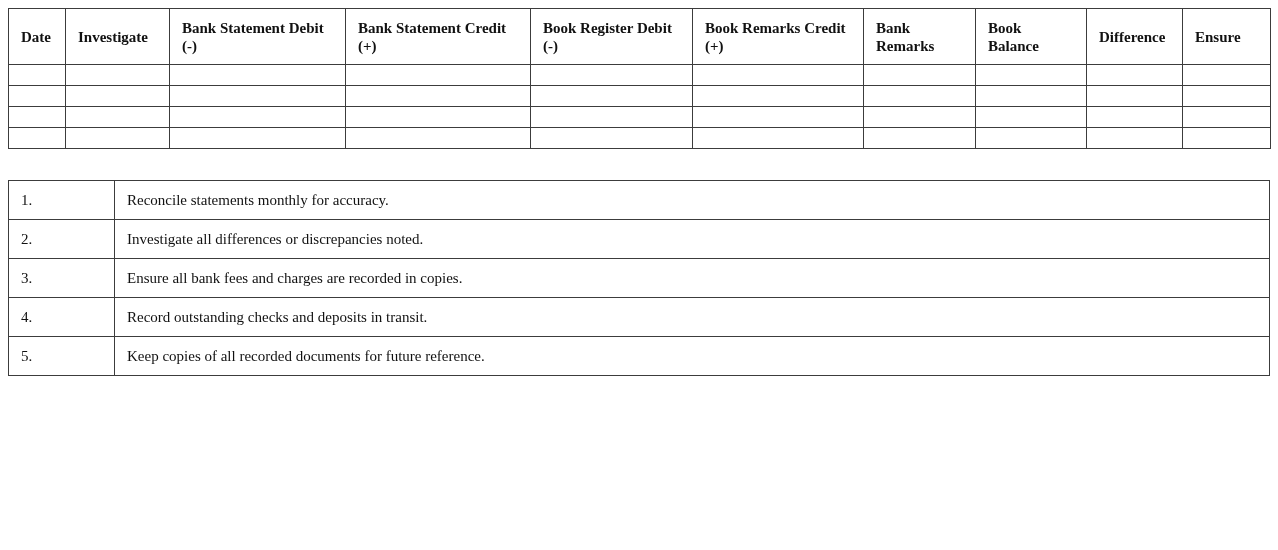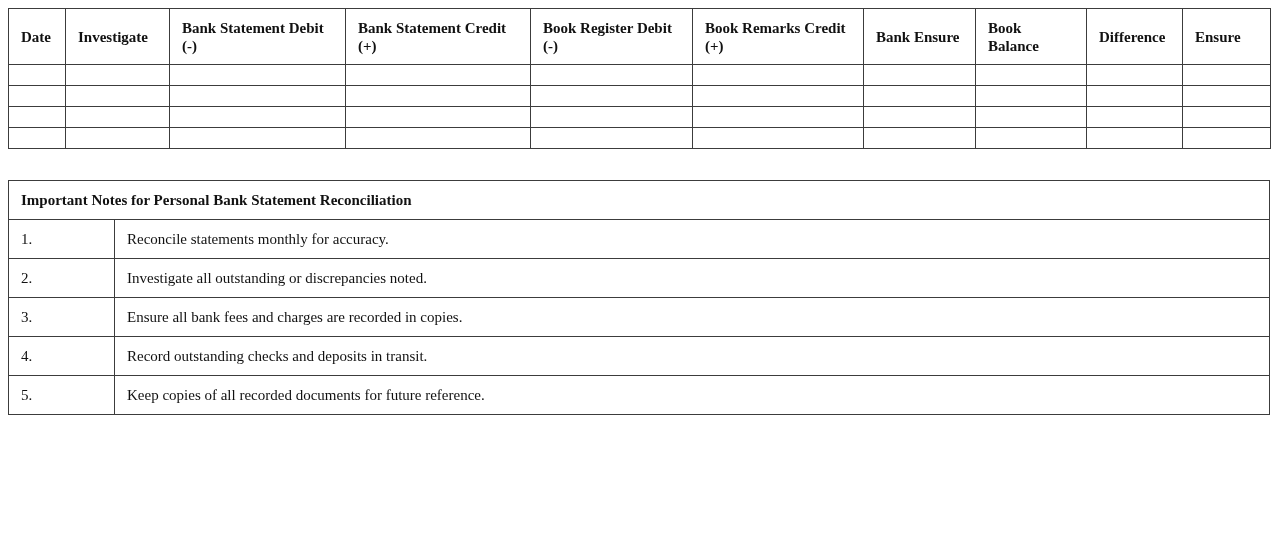--- a/index.html
+++ b/index.html
@@ -42,21 +42,21 @@
       <col style="width: 88px;">
     </colgroup>
   <thead>
     <tr>
       <th>Date</th>
       <th>Investigate</th>
       <th>Bank Statement Debit (-)</th>
       <th>Bank Statement Credit (+)</th>
       <th>Book Register Debit (-)</th>
       <th>Book Remarks Credit (+)</th>
-      <th>Bank Ensure</th>
+      <th>Bank Remarks</th>
       <th>Book Balance</th>
       <th>Difference</th>
       <th>Ensure</th>
     </tr>
   </thead>
   <tbody id="recon-body">
       <tr>
         <td></td>
         <td></td>
         <td></td>
@@ -107,29 +107,26 @@
     </tbody>
 </table>
 
 <table id="notes-table">
   <colgroup>
     <col style="width:106px">
     <col>
   </colgroup>
   <tbody>
     <tr>
-      <td colspan="2" class="notes-title">Important Notes for Personal Bank Statement Reconciliation</td>
-    </tr>
-    <tr>
       <td>1.</td>
       <td>Reconcile statements monthly for accuracy.</td>
     </tr>
     <tr>
       <td>2.</td>
-      <td>Investigate all outstanding or discrepancies noted.</td>
+      <td>Investigate all differences or discrepancies noted.</td>
     </tr>
     <tr>
       <td>3.</td>
       <td>Ensure all bank fees and charges are recorded in copies.</td>
     </tr>
     <tr>
       <td>4.</td>
       <td>Record outstanding checks and deposits in transit.</td>
     </tr>
     <tr>

